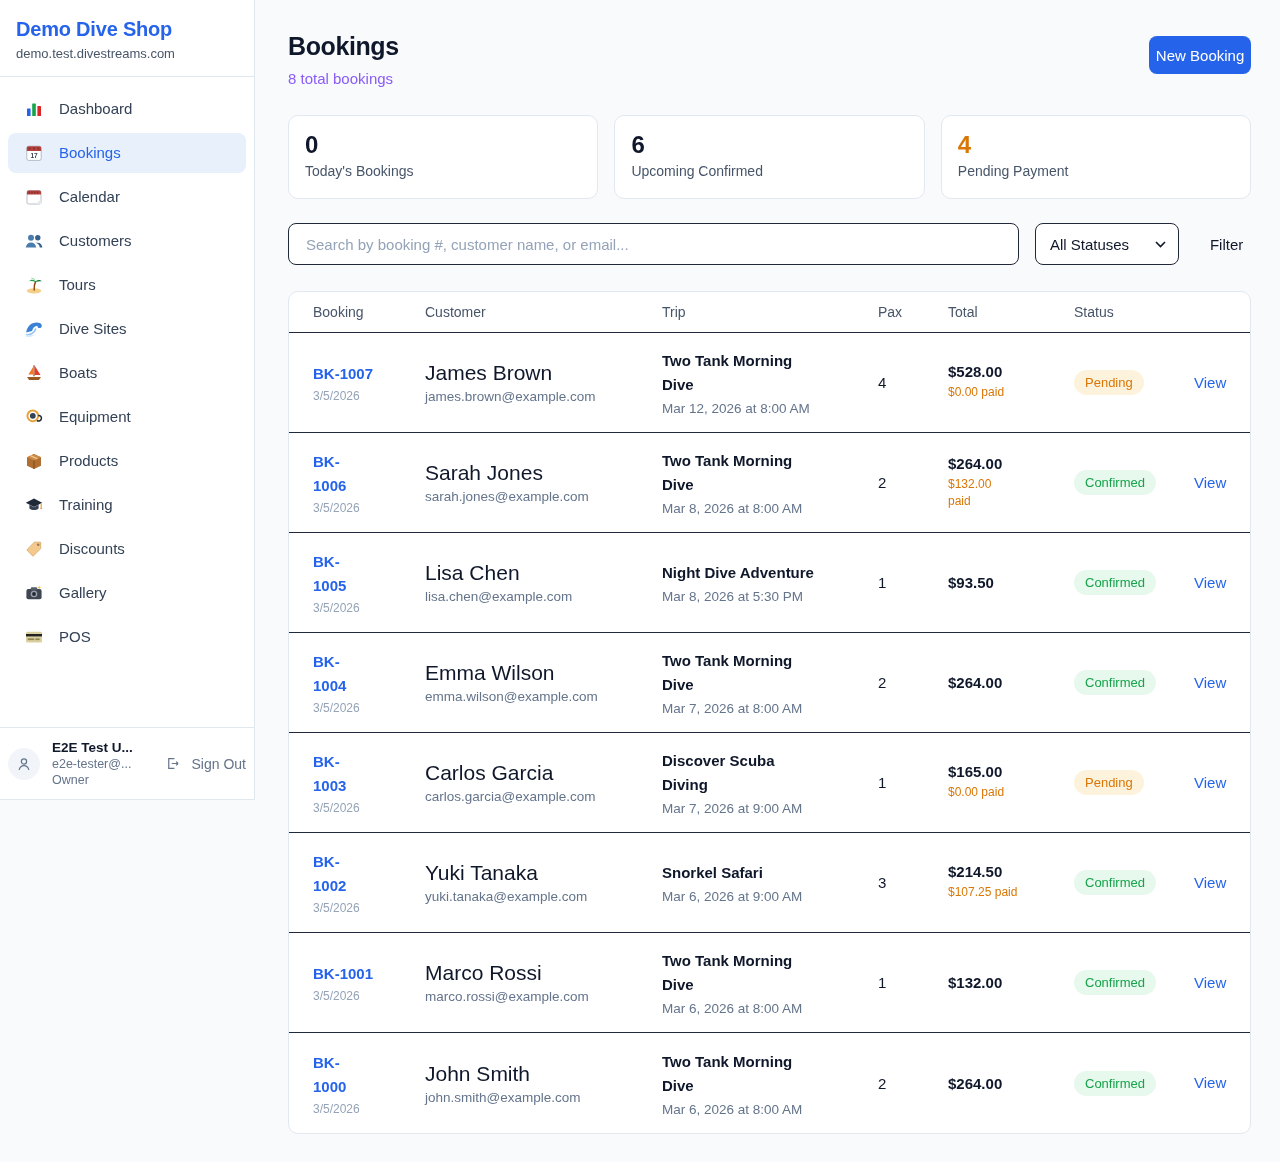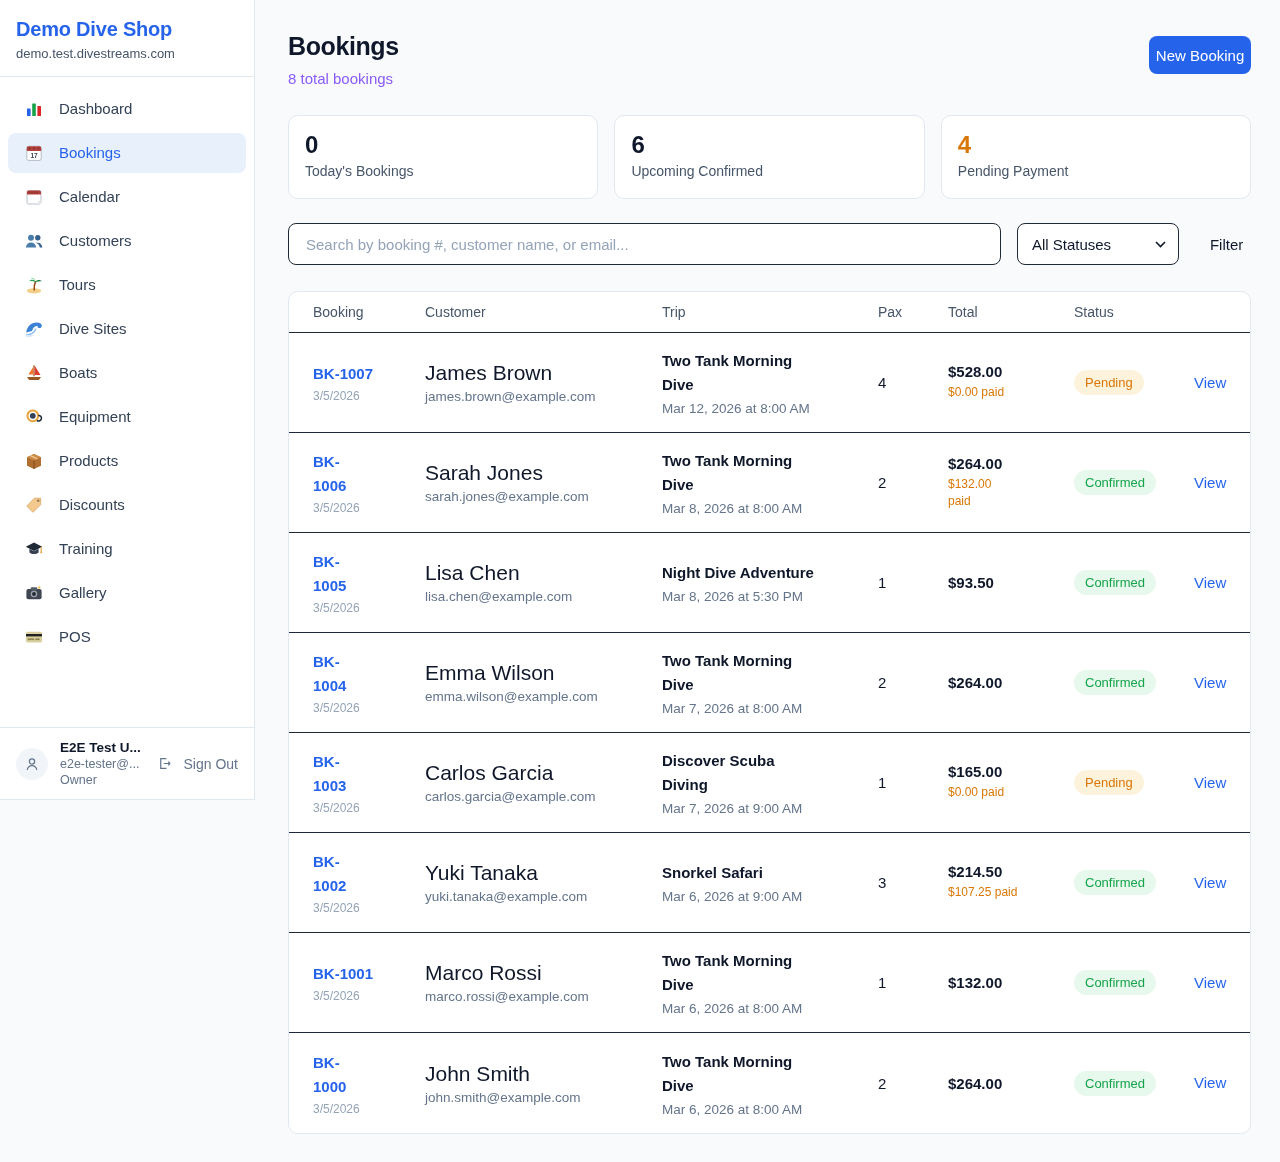--- a/index.html
+++ b/index.html
@@ -25,21 +25,21 @@
   .nav-item {
     display:flex; align-items:center; gap:15px;
     padding:10px 16px; margin-bottom:4px; border-radius:8px;
     font-size:15px; color:#334155; cursor:pointer; line-height:20px;
   }
   .nav-item.active { background:#e8f0fc; color:#2563eb; font-weight:500; }
   .nav-icon { width:20px; height:20px; display:inline-flex; flex:none; }
   .nav-icon svg { width:20px; height:20px; }
 
   .user-section {
-    border-top:1px solid #e2e8f0; padding:12px 16px;
+    border-top:1px solid #e2e8f0; padding:12px 8px;
     display:flex; align-items:center; gap:12px;
   }
   .avatar {
     width:32px; height:32px; border-radius:50%; background:#f1f5f9;
     display:flex; align-items:center; justify-content:center; flex:none;
   }
   .avatar svg { width:18px; height:18px; }
   .user-info { flex:1; min-width:0; }
   .user-name { font-size:13.5px; font-weight:700; white-space:nowrap; }
   .user-email { font-size:12.5px; color:#64748b; margin-top:2px; white-space:nowrap; }
@@ -70,21 +70,21 @@
   .stat-value { font-size:24px; font-weight:700; }
   .stat-label { font-size:14px; color:#475569; margin-top:4px; }
 
   .filter-row { display:flex; align-items:center; margin-top:24px; }
   .search-input {
     flex:1; height:42px; border:1px solid #1f2937; border-radius:8px;
     padding:0 17px; font-size:15px; background:#fff; font-family:inherit; color:#0f172a;
   }
   .search-input::placeholder { color:#94a3b8; }
   .select-box {
-    width:162px; height:42px; border:1px solid #1f2937; border-radius:8px;
+    width:144px; height:42px; border:1px solid #1f2937; border-radius:8px;
     margin-left:16px; background:#fff; cursor:pointer;
     display:flex; align-items:center; justify-content:space-between; padding:0 12px 0 14px;
     font-size:15px;
   }
   .select-box svg { width:11px; height:7px; flex:none; }
   .filter-btn {
     background:none; border:none; font-size:15px; color:#0f172a;
     font-family:inherit; cursor:pointer; margin-left:23px; padding:8px;
   }
 
@@ -225,36 +225,36 @@
               <path d="M3 6.2l7 3.2 7-3.2-7-3.2z" fill="#cd8a43"></path>
               <path d="M10 9.4v8.6" stroke="#7c4a1b" stroke-width="1"></path>
               <path d="M6.4 4.6l7 3.2" stroke="#ecc793" stroke-width="1.3"></path>
             </svg>
           </span>
           <span>Products</span>
         </div>
         <div class="nav-item">
           <span class="nav-icon">
             <svg viewBox="0 0 20 20">
-              <path d="M10.3 3.2h6.4v6.4L9 17.3 2.8 11z" fill="#f3c98e" stroke="#d7a763" stroke-width="0.8"></path>
-              <circle cx="14.2" cy="5.8" r="1.3" fill="#9a7b4f"></circle>
-            </svg>
-          </span>
-          <span>Discounts</span>
-        </div>
-        <div class="nav-item">
-          <span class="nav-icon">
-            <svg viewBox="0 0 20 20">
               <path d="M10 3.6L1.8 7.8 10 12l8.2-4.2z" fill="#1f2937"></path>
               <path d="M5.4 9.8v3.6c2.6 2 6.6 2 9.2 0V9.8L10 12.2z" fill="#374151"></path>
               <path d="M17.2 8.2v4.2" stroke="#e8a23a" stroke-width="1.2"></path>
               <circle cx="17.2" cy="13.3" r="1" fill="#e8a23a"></circle>
             </svg>
           </span>
           <span>Training</span>
+        </div>
+        <div class="nav-item">
+          <span class="nav-icon">
+            <svg viewBox="0 0 20 20">
+              <path d="M10.3 3.2h6.4v6.4L9 17.3 2.8 11z" fill="#f3c98e" stroke="#d7a763" stroke-width="0.8"></path>
+              <circle cx="14.2" cy="5.8" r="1.3" fill="#9a7b4f"></circle>
+            </svg>
+          </span>
+          <span>Discounts</span>
         </div>
         <div class="nav-item">
           <span class="nav-icon">
             <svg viewBox="0 0 20 20">
               <rect x="2.4" y="6" width="15.2" height="10.2" rx="2" fill="#3f4651"></rect>
               <rect x="6.8" y="4.3" width="6.4" height="3.2" rx="1" fill="#555d69"></rect>
               <circle cx="10" cy="11" r="3.3" fill="#9aa3ad"></circle>
               <circle cx="10" cy="11" r="1.9" fill="#22272e"></circle>
               <path d="M15.2 2.4l.6 1.5 1.5.6-1.5.6-.6 1.5-.6-1.5-1.5-.6 1.5-.6z" fill="#f6c244"></path>
             </svg>

